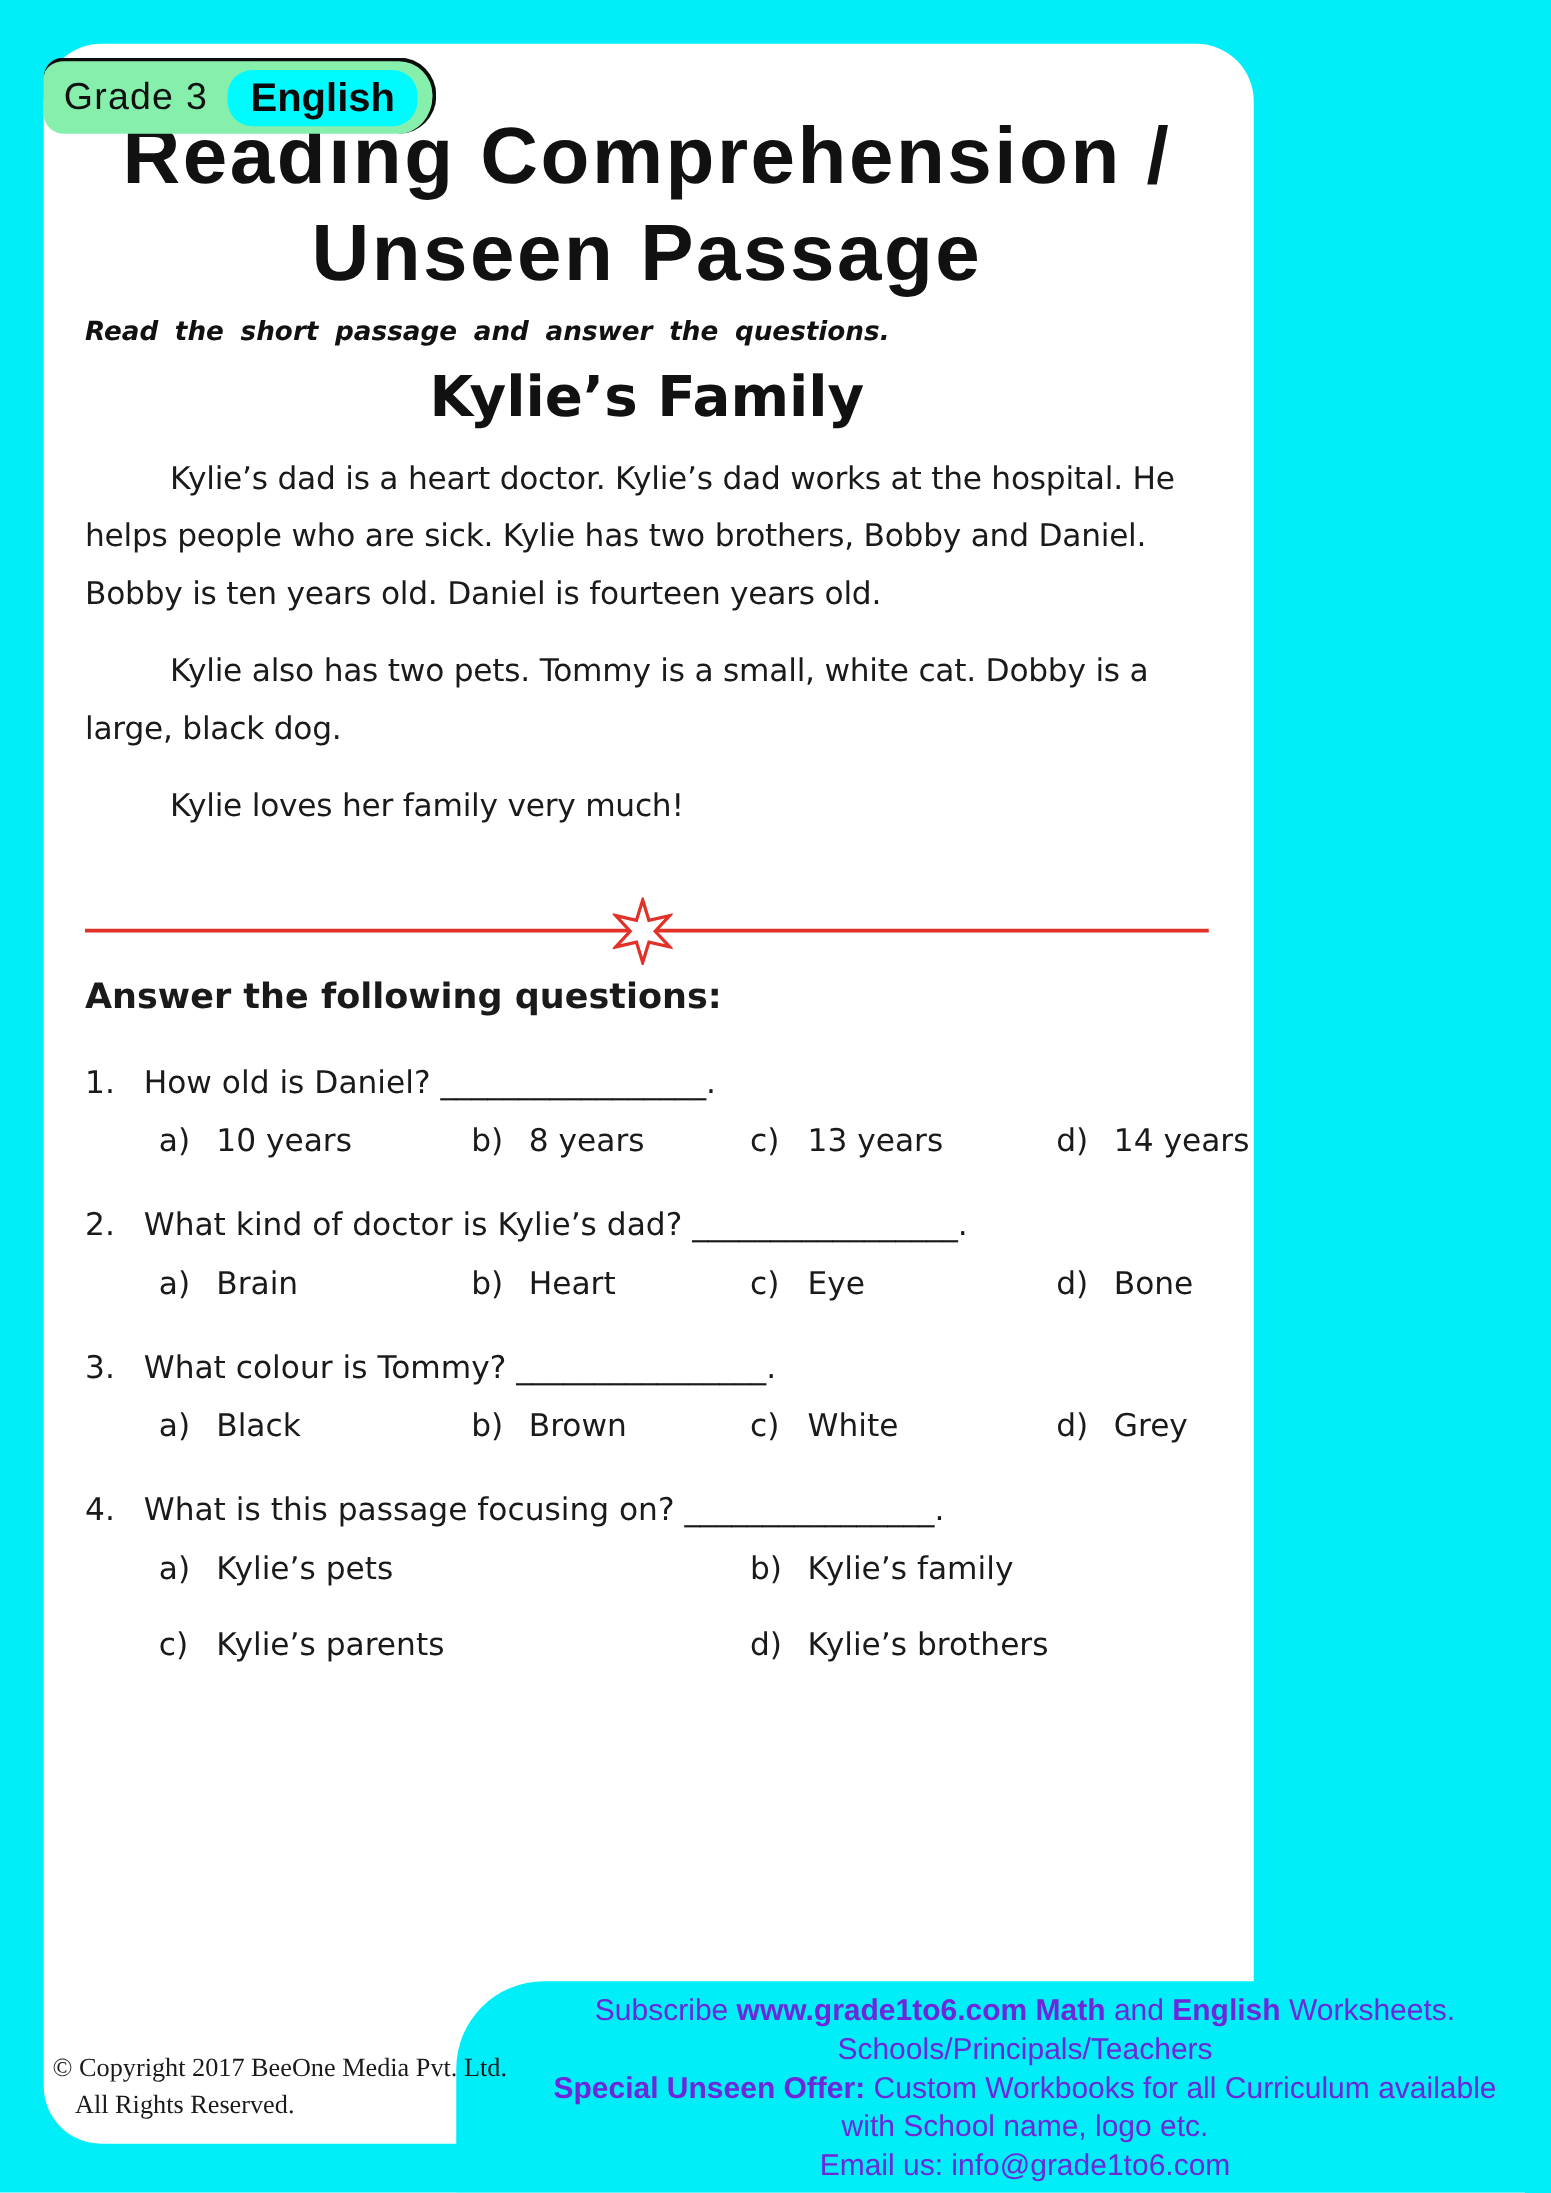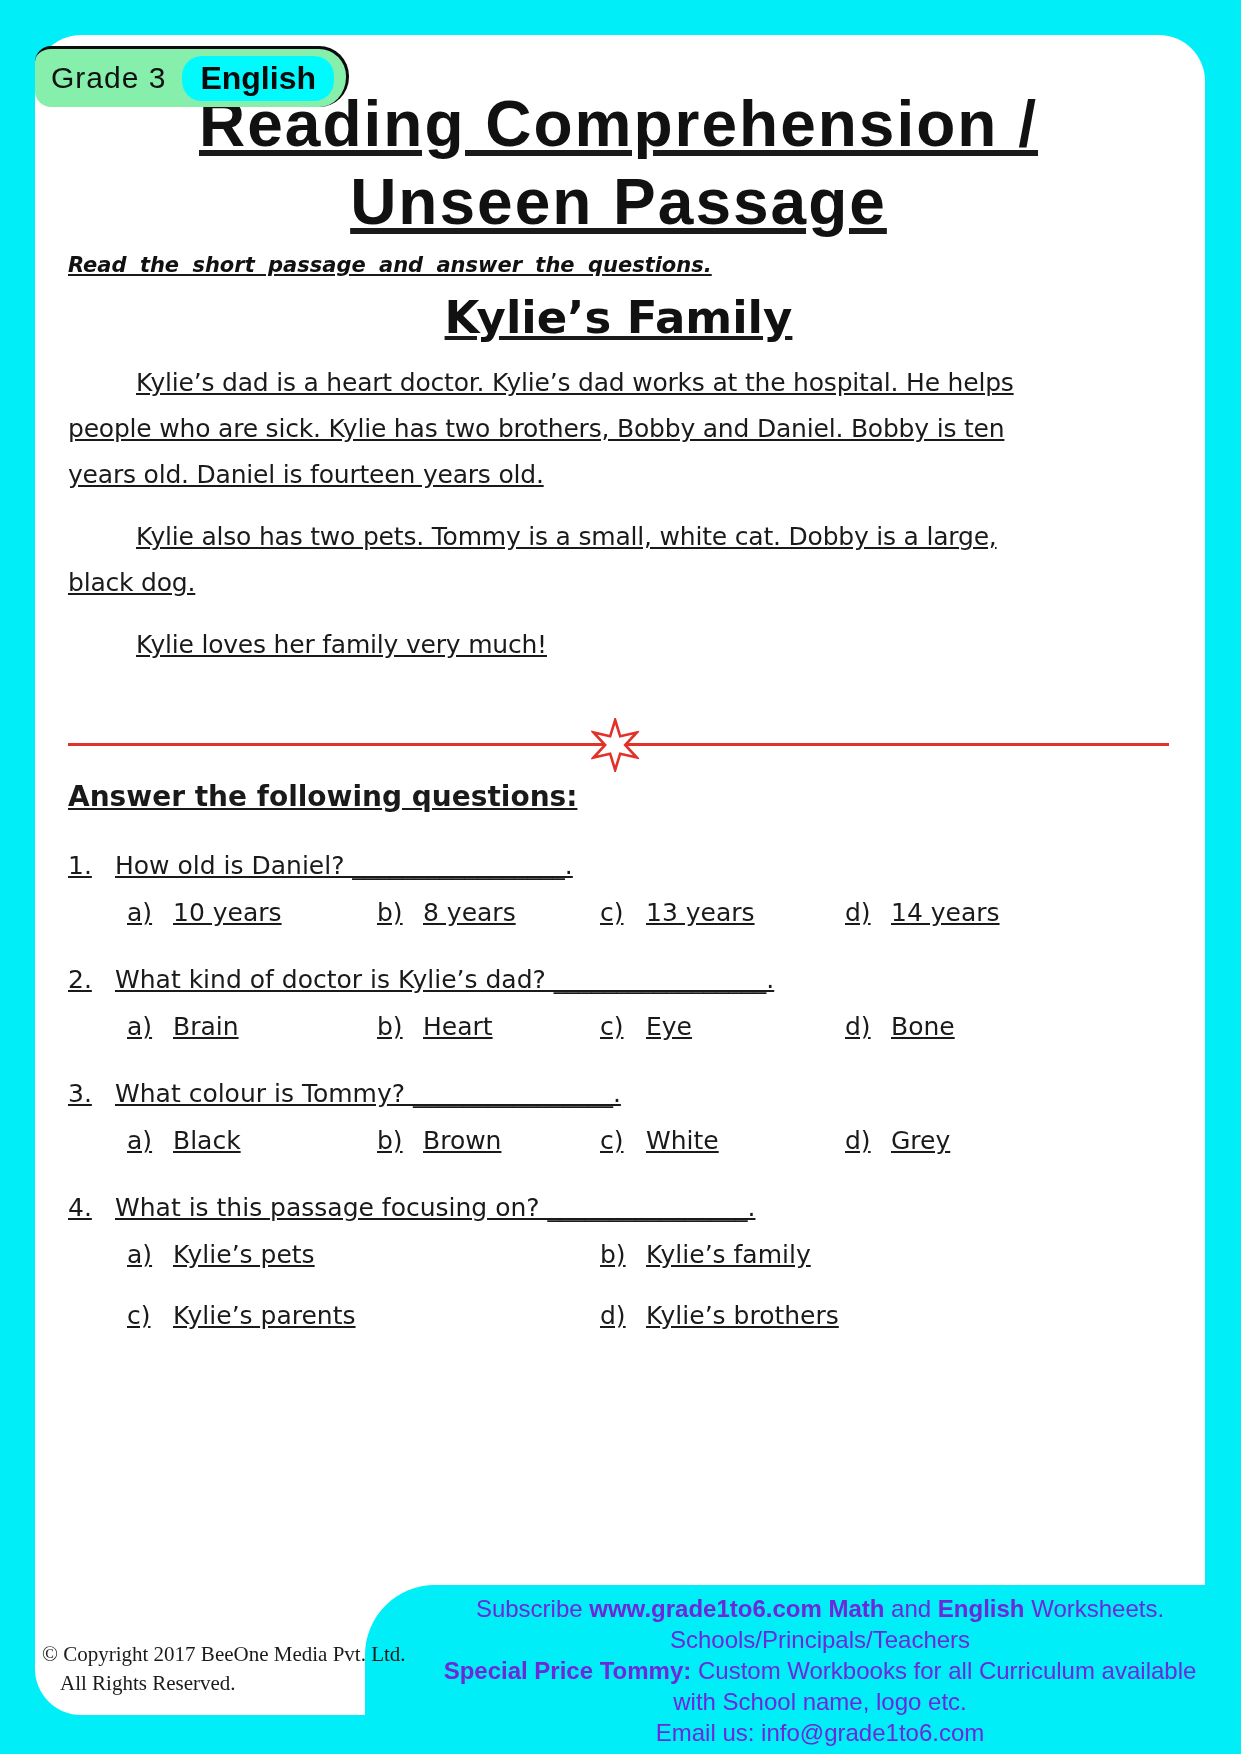--- a/index.html
+++ b/index.html
@@ -4,22 +4,22 @@
 <style>
   * { margin:0; padding:0; box-sizing:border-box; }
   html,body { width:1241px; }
   body { font-family:"DejaVu Sans", sans-serif; color:#1a1a1a; }
 
   .canvas {
     position:relative; width:1241px; height:1754px;
     background:#00eef8; overflow:hidden;
   }
   .page {
-    position:absolute; left:35px; top:35px; width:1170px; height:1680px;
-    background:#ffffff; border-radius:46px;text-decoration:underline;
+    position:absolute; left:35px; top:35px; width:968px; height:1680px;
+    background:#ffffff; border-radius:46px;
   }
   .content { padding:50px 36px 0 33px; }
 
   
   .badge {
     position:absolute; left:35px; top:46px; height:61px; z-index:5;
     display:flex; align-items:center; gap:16px;
     padding:0 12px 0 16px;
     background:#86efac;
     border:3px solid #0c0c0c; border-bottom:none; border-left:none;
@@ -222,21 +222,21 @@
     <span class="grade">Grade 3</span>
     <span class="pill">English</span>
   </div>
 
   <div class="footer-box">
     <div>
       <span>Subscribe </span><b>www.grade1to6.com Math</b><span> and </span><b>English</b><span> Worksheets.</span>
     </div>
     <div>Schools/Principals/Teachers</div>
     <div>
-      <b>Special Price Tommy:</b><span> Custom Workbooks for all Curriculum available</span>
+      <b>Special Unseen Offer:</b><span> Custom Workbooks for all Curriculum available</span>
     </div>
     <div>with School name, logo etc.</div>
     <div>Email us: info@grade1to6.com</div>
   </div>
 
   <div class="copyright">
     <div class="l1">© Copyright 2017 BeeOne Media Pvt. Ltd.</div>
     <div class="l2">All Rights Reserved.</div>
   </div>
 

